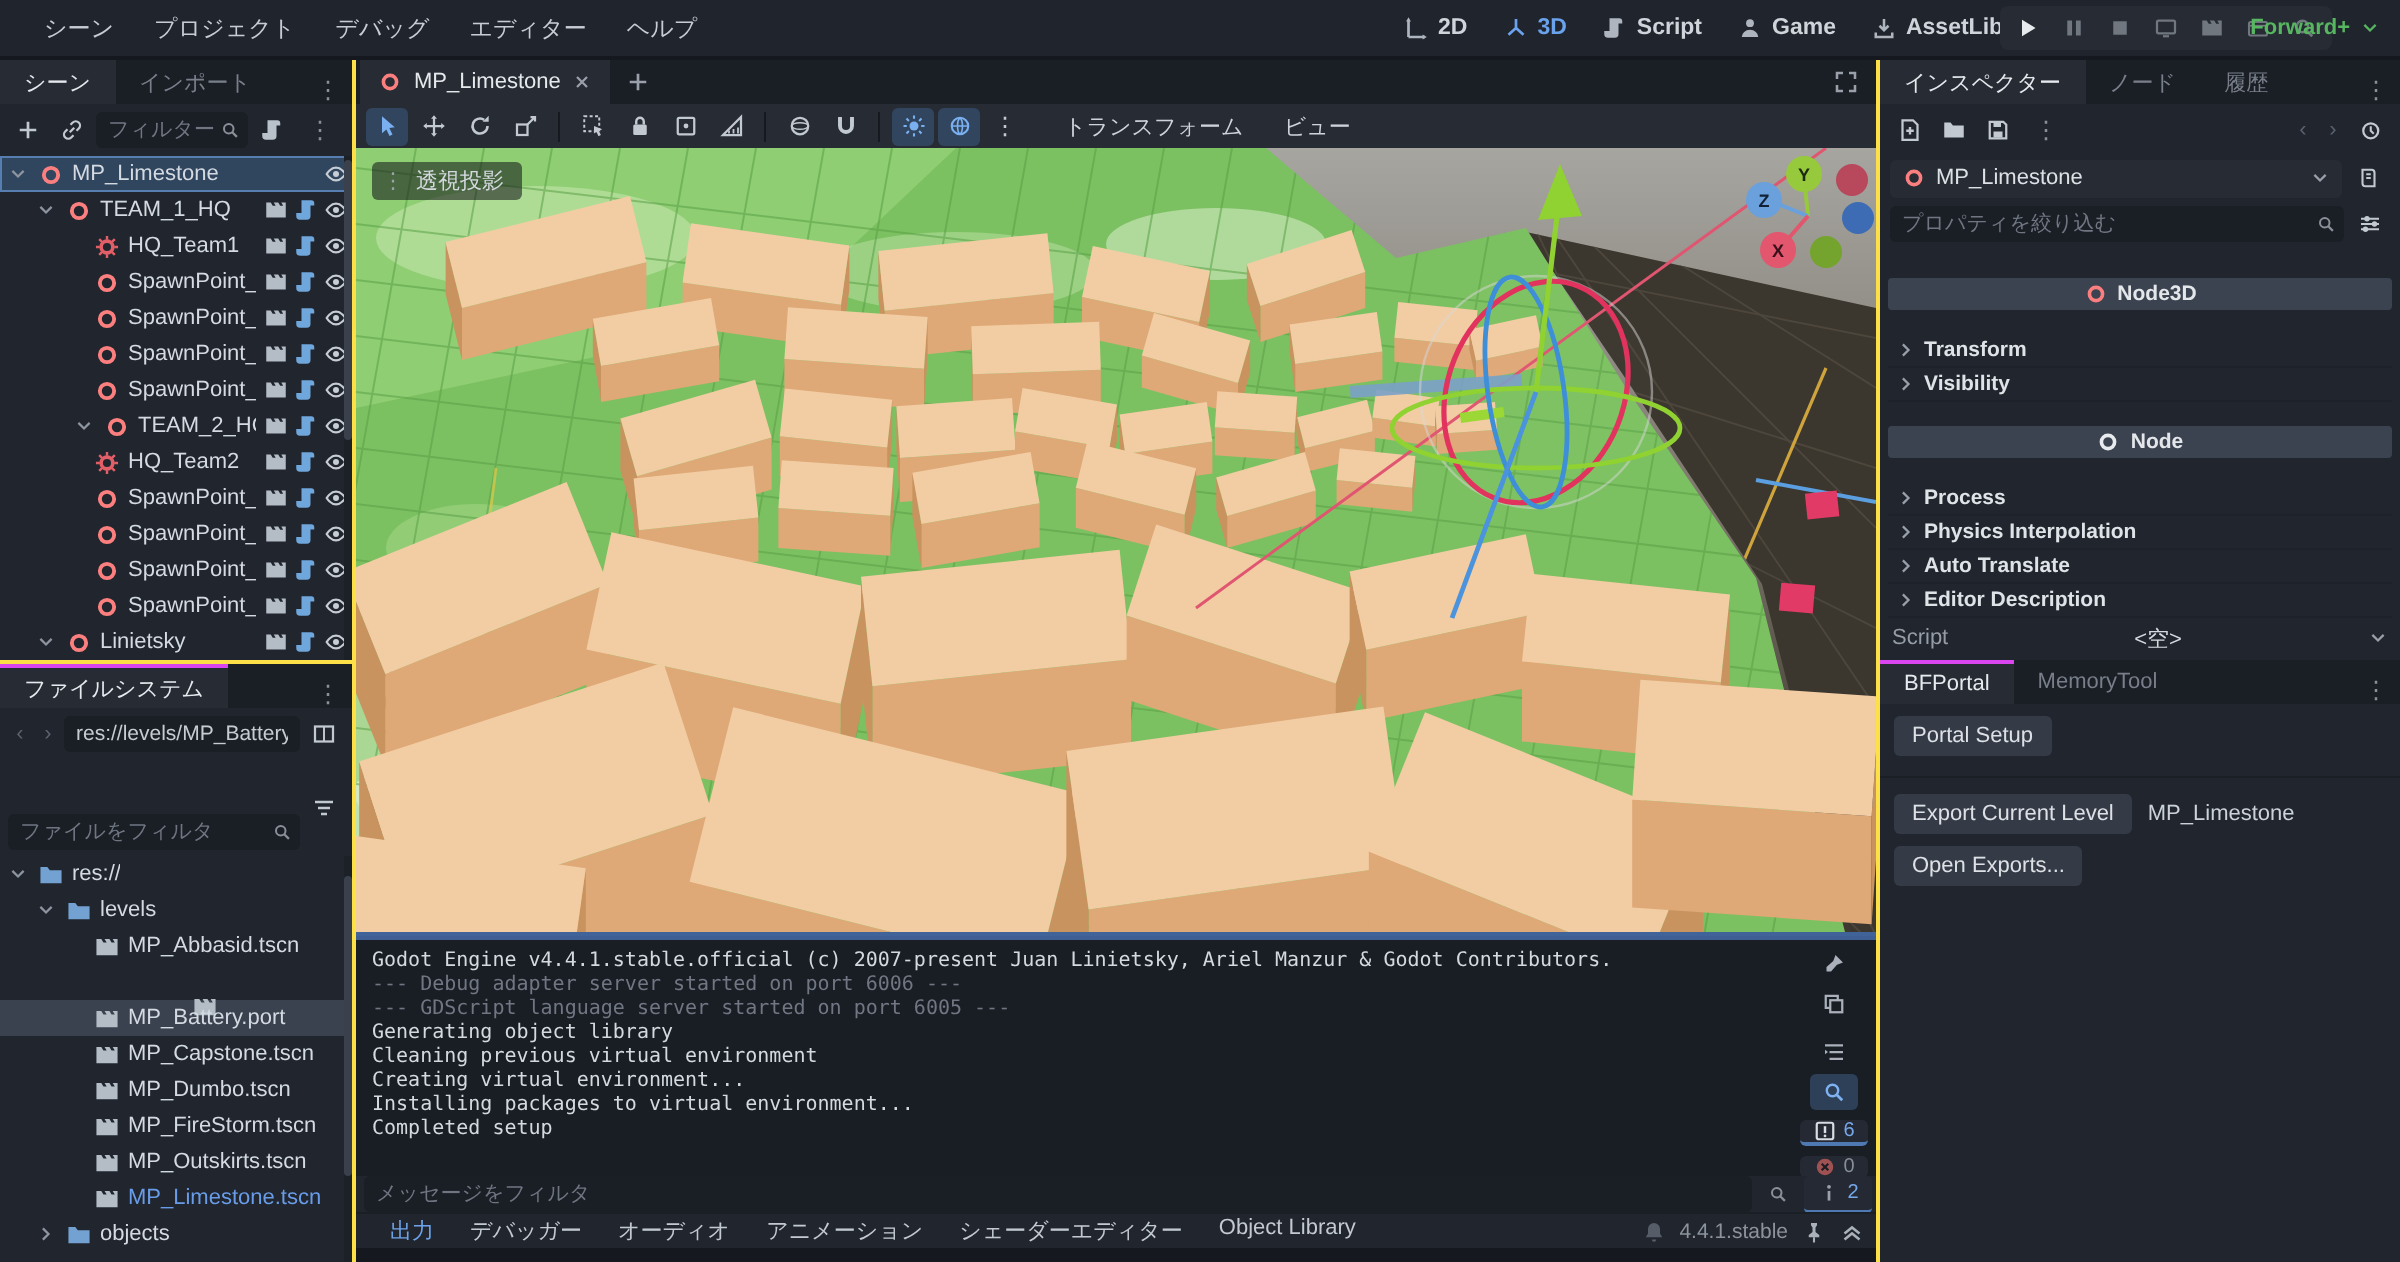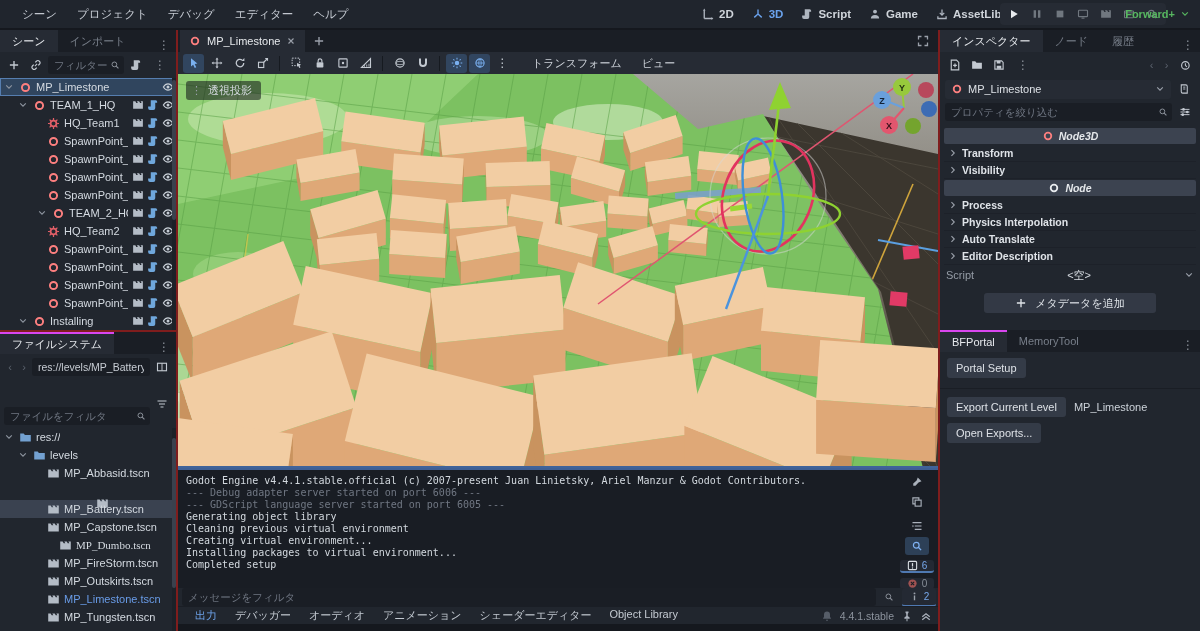--- a/index.html
+++ b/index.html
@@ -1,17 +1,17 @@
 <!DOCTYPE html>
 <html><head>
 <meta charset="utf-8">
 <style>
   html,body{margin:0;padding:0;background:#15181e;}
   body{width:1200px;height:631px;overflow:hidden;font-family:"Liberation Sans","DejaVu Sans",sans-serif;font-size:11px;color:#ccd2d9;-webkit-font-smoothing:antialiased;}
-  #root{position:relative;width:1000px;height:631px;background:#7f1d1d;}
+  #root{position:relative;width:1000px;height:631px;background:#fde047;}
   .ic{width:14px;height:14px;display:block;flex:none;}
   .ic12{width:12px;height:12px;}
   .ic10{width:10px;height:10px;}
   
   #topbar{position:absolute;left:0;top:0;width:1200px;height:28px;background:#20252d;border-bottom:2px solid #15181e;display:flex;align-items:center;}
   #menus{display:flex;align-items:center;padding-left:12px;}
   .menu-item{padding:0 10px;color:#c7ccd4;font-size:11.5px;cursor:default;}
   #workspaces{position:absolute;left:695px;display:flex;align-items:center;gap:4px;}
   .ws-btn{display:flex;align-items:center;gap:5px;height:22px;padding:0 7px;border-radius:3px;color:#cfd4da;font-weight:bold;font-size:11.5px;}
   .ws-btn .ic{color:#aeb5bf;}
@@ -76,21 +76,21 @@
   .bb-item.active{color:#6ea3ea;}
   #bb-right{margin-left:auto;display:flex;align-items:center;gap:7px;padding-right:6px;color:#8c939d;}
   #bottom-strip{position:absolute;left:0;top:594px;width:760px;height:7px;background:#15181e;}
   
   #right{position:absolute;left:940px;top:30px;width:260px;height:601px;background:#21262e;}
   #insp-toolbar{display:flex;align-items:center;gap:2px;padding:3px 5px;}
   #node-row{display:flex;align-items:center;gap:4px;padding:1px 5px;}
   #node-select{flex:1;height:19px;background:#262b34;border-radius:3px;display:flex;align-items:center;gap:5px;padding:0 6px;color:#dde1e6;}
   #insp-filter{display:flex;align-items:center;gap:3px;padding:2px 5px;justify-content:center;}
   #insp-body{padding:3px 4px 0 4px;}
-  .insp-class{height:16px;background:#3c4350;border-radius:2px;display:flex;align-items:center;justify-content:center;gap:5px;font-weight:bold;color:#e4e7ea;font-size:10.5px;margin:1px 0;font-style:italic;}
+  .insp-class{height:16px;background:#3c4350;border-radius:2px;display:flex;align-items:center;justify-content:center;gap:5px;font-weight:bold;color:#e4e7ea;font-size:10.5px;margin:12px 0;}
   .insp-group{height:16px;display:flex;align-items:center;gap:4px;padding-left:4px;font-weight:bold;color:#dfe3e8;font-size:10.5px;border-bottom:1px solid #1d2129;}
   .insp-group .ic10{color:#9aa0aa;}
   #script-row{height:20px;display:flex;align-items:center;padding:0 6px;color:#959ca6;}
   #script-row .val{flex:1;text-align:center;color:#d5dae0;}
   #meta-btn{margin:8px auto;width:172px;height:20px;background:#333945;border-radius:3px;display:flex;align-items:center;justify-content:center;gap:8px;color:#dfe3e8;}
   #bfportal{position:absolute;left:0;top:300px;width:260px;height:301px;background:#21262e;}
   .bf-body{padding:6px 7px;}
   .bf-btn{display:inline-flex;align-items:center;height:20px;background:#343b47;border-radius:3px;padding:0 9px;color:#dde1e6;margin-bottom:6px;}
   .bf-div{height:1px;background:#1a1e25;margin:4px -7px 8px -7px;}
   .bf-row{display:flex;align-items:center;gap:8px;margin-bottom:6px;}
@@ -660,21 +660,21 @@
         </div>
         <div class="trow" style="padding-left: 16px;">
           <span class="expander">
             <svg class="ic ic10">
               <use href="#s-chevdown"></use>
             </svg>
           </span>
           <svg class="ic nicon c-node">
             <use href="#s-node"></use>
           </svg>
-          <span class="nname">Installing</span>
+          <span class="nname">Linietsky</span>
           <span class="badges">
             <svg class="ic ic12 c-light">
               <use href="#s-film"></use>
             </svg>
             <svg class="ic ic12 c-script">
               <use href="#s-script"></use>
             </svg>
             <svg class="ic ic12 c-eye">
               <use href="#s-eye"></use>
             </svg>
@@ -749,30 +749,30 @@
           <svg class="ic nicon c-light">
             <use href="#s-film"></use>
           </svg>
           <span class="nname">MP_Aftermath.tscn</span>
         </div>
         <div class="trow fssel" style="padding-left: 30px;">
           <span class="expander"></span>
           <svg class="ic nicon c-light">
             <use href="#s-film"></use>
           </svg>
-          <span class="nname">MP_Battery.tscn</span>
+          <span class="nname">MP_Battery.port</span>
         </div>
         <div class="trow" style="padding-left: 30px;">
           <span class="expander"></span>
           <svg class="ic nicon c-light">
             <use href="#s-film"></use>
           </svg>
           <span class="nname">MP_Capstone.tscn</span>
         </div>
-        <div class="trow" style="padding-left: 42px; font-family: Liberation Serif, serif;">
+        <div class="trow" style="padding-left: 30px;">
           <span class="expander"></span>
           <svg class="ic nicon c-light">
             <use href="#s-film"></use>
           </svg>
           <span class="nname">MP_Dumbo.tscn</span>
         </div>
         <div class="trow" style="padding-left: 30px;">
           <span class="expander"></span>
           <svg class="ic nicon c-light">
             <use href="#s-film"></use>
@@ -785,27 +785,20 @@
             <use href="#s-film"></use>
           </svg>
           <span class="nname">MP_Outskirts.tscn</span>
         </div>
         <div class="trow" style="padding-left: 30px;">
           <span class="expander"></span>
           <svg class="ic nicon c-light">
             <use href="#s-film"></use>
           </svg>
           <span class="nname open-scene">MP_Limestone.tscn</span>
-        </div>
-        <div class="trow" style="padding-left: 30px;">
-          <span class="expander"></span>
-          <svg class="ic nicon c-light">
-            <use href="#s-film"></use>
-          </svg>
-          <span class="nname">MP_Tungsten.tscn</span>
         </div>
         <div class="trow" style="padding-left: 16px;">
           <span class="expander">
             <svg class="ic ic10">
               <use href="#s-chevright"></use>
             </svg>
           </span>
           <svg class="ic nicon c-folder">
             <use href="#s-folder"></use>
           </svg>

